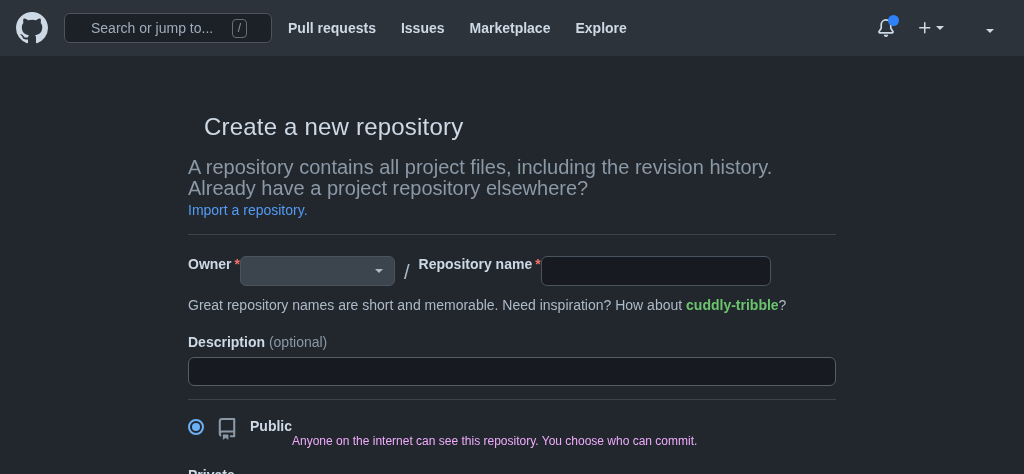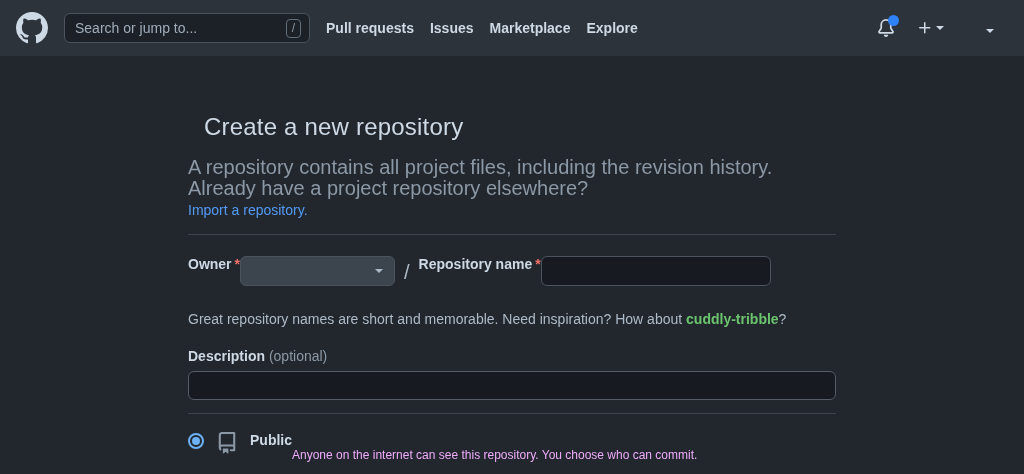--- a/index.html
+++ b/index.html
@@ -13,35 +13,35 @@
 
   
   .header {
     height: 56px; background: #2d333b;
     display: flex; align-items: center;
     padding: 0 16px; gap: 16px;
   }
   .gh-logo { width: 32px; height: 32px; flex: none; cursor: pointer; }
   .gh-logo svg { width: 32px; height: 32px; fill: #cdd9e5; display: block; }
   .search-box {
-    width: 246px; height: 30px;
+    width: 208px; height: 30px;
     background: #1c2128; border: 1px solid #4b545e; border-radius: 6px;
-    display: flex; align-items: center; padding: 0 8px;
+    display: flex; align-items: center; padding: 0 24px;
   }
   .search-box input {
     flex: 1; min-width: 0; background: transparent; border: none; outline: none;
     color: #adbac7; font-size: 14px; font-family: "Liberation Sans", sans-serif;
   }
   .search-box input::placeholder { color: #9fadbb; opacity: 1; }
   .slash-hint {
     flex: none; border: 1px solid #636e7b; border-radius: 4px;
     color: #8b98a5; font-size: 12px; line-height: 17px;
     padding: 0 5px; height: 19px;
   }
-  .main-nav { display: flex; gap: 16px; align-items: flex-start; }
+  .main-nav { display: flex; gap: 25px; align-items: flex-start; }
   .main-nav a {
     color: #cdd9e5; font-size: 14px; font-weight: 700; text-decoration: none;
     white-space: nowrap;
   }
   .header-right {
     margin-left: auto; display: flex; align-items: center; gap: 22px;
     padding-right: 8px;
   }
   .bell-wrap { position: relative; width: 18px; height: 18px; cursor: pointer; }
   .bell-wrap svg { width: 18px; height: 18px; fill: #cdd9e5; display: block; }
@@ -81,21 +81,21 @@
     padding: 0 11px; cursor: pointer;
   }
   .owner-select .caret { border-top-color: #adbac7; }
   .name-separator { font-size: 20px; color: #adbac7; padding-bottom: 4px; line-height: 1; }
   .repo-name-input {
     width: 230px; height: 30px;
     background: #171b21; border: 1px solid #4b545e; border-radius: 6px;
     color: #adbac7; font-size: 14px; padding: 0 10px; outline: none;
     font-family: "Liberation Sans", sans-serif;
   }
-  .suggestion { margin-top: 25px; font-size: 14px; color: #adbac7; }
+  .suggestion { margin-top: 11px; font-size: 14px; color: #adbac7; }
   .suggestion-name { color: #6bc46d; font-weight: 700; }
 
   .description-block { margin-top: 20px; }
   .optional-note { font-weight: 400; color: #8b98a5; font-size: 14px; }
   .description-input {
     display: block; width: 648px; height: 29px; margin-top: 6px;
     background: #171b21; border: 1px solid #545d68; border-radius: 6px;
     color: #adbac7; font-size: 14px; padding: 0 10px; outline: none;
     font-family: "Liberation Sans", sans-serif;
   }

